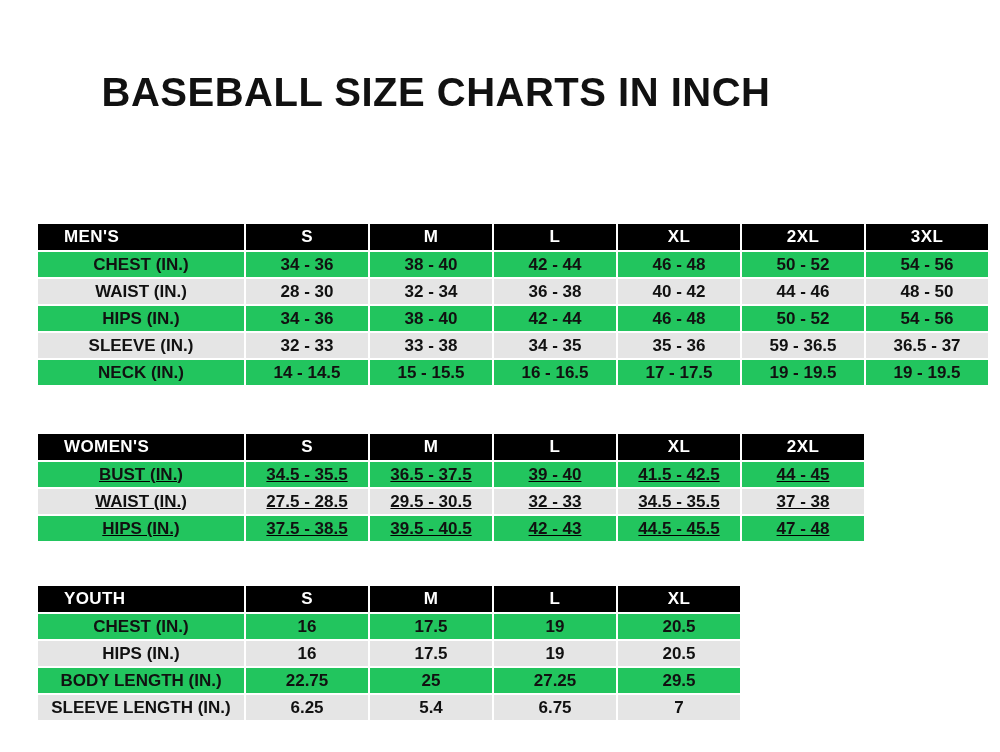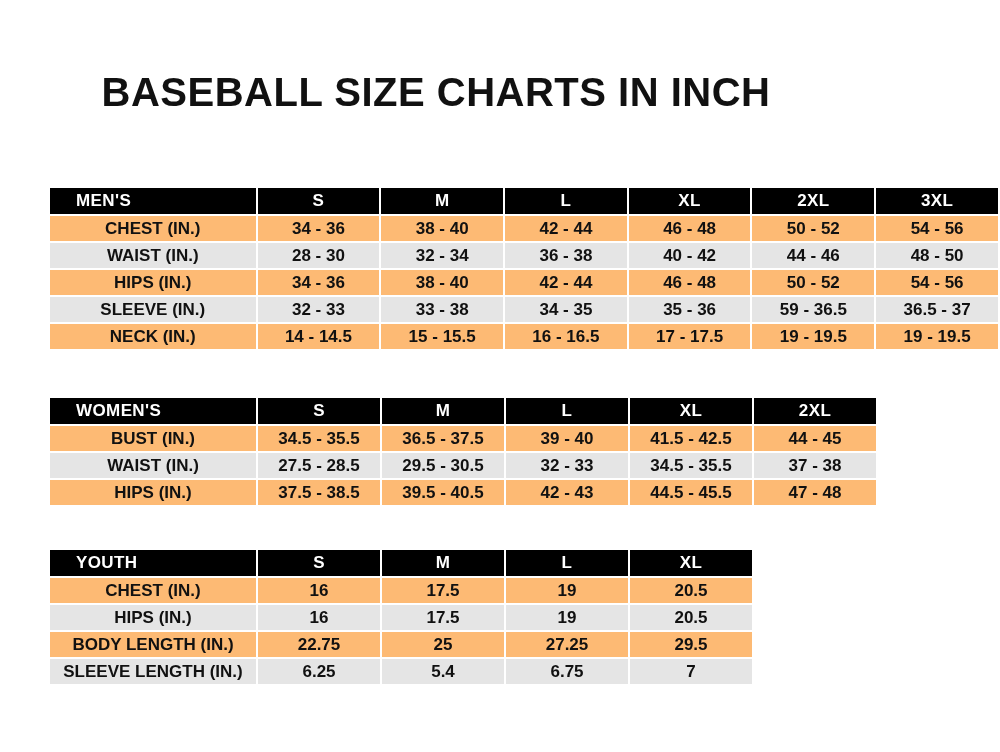--- a/index.html
+++ b/index.html
@@ -27,24 +27,25 @@
     width: 872px;
     text-align: center;
     font-size: 40px;
     font-weight: bold;
     letter-spacing: 0.5px;
     color: #111111;
   }
 
   .chart-block {
     position: absolute;
-    left: 48px;
+    left: 36px;
+    margin-top: 36px;
   }
   #chart-men  { top: 186px; }
-  #chart-women{ top: 396px; }
+  #chart-women{ top: 396px; text-decoration: underline; }
   #chart-youth{ top: 548px; }
 
   table.size-table {
     border-collapse: collapse;
     table-layout: fixed;
   }
   table.size-table td {
     border: 2px solid #ffffff;
     font-size: 17px;
     font-weight: bold;
@@ -55,21 +56,21 @@
     box-sizing: border-box;
   }
   table.size-table thead td {
     background: #000000;
     color: #ffffff;
     height: 28px;
     font-size: 17px;
     letter-spacing: 0.4px;
   }
   table.size-table tbody tr.odd td {
-    background: #fdba74;
+    background: #22c55e;
   }
   table.size-table tbody tr.even td {
     background: #e5e5e5;
   }
   table.size-table td.rowhead {
     font-size: 17px;
     text-align: center;
   }
   table.size-table thead td.rowhead {
     text-align: left;

